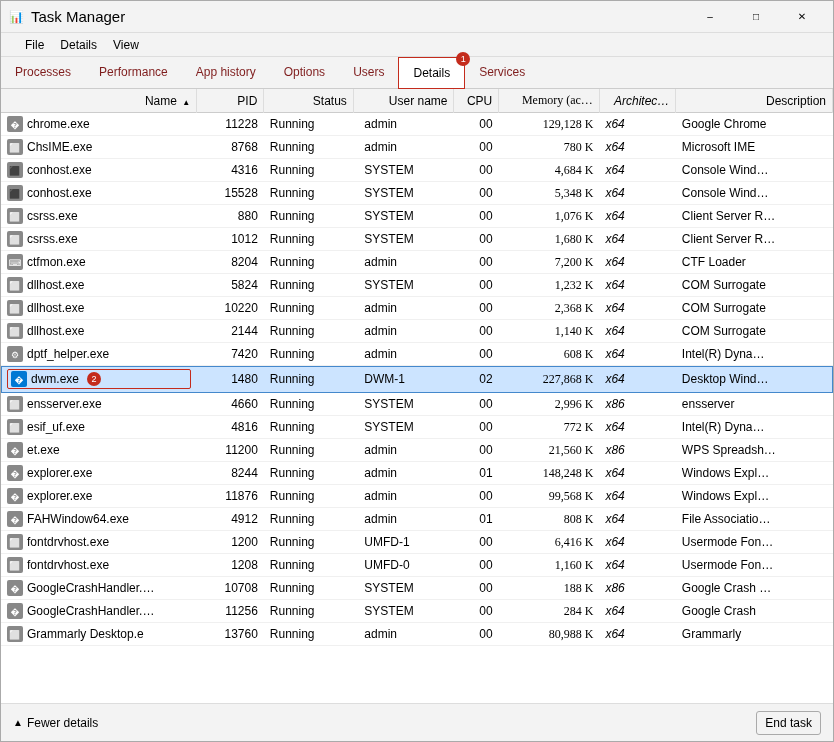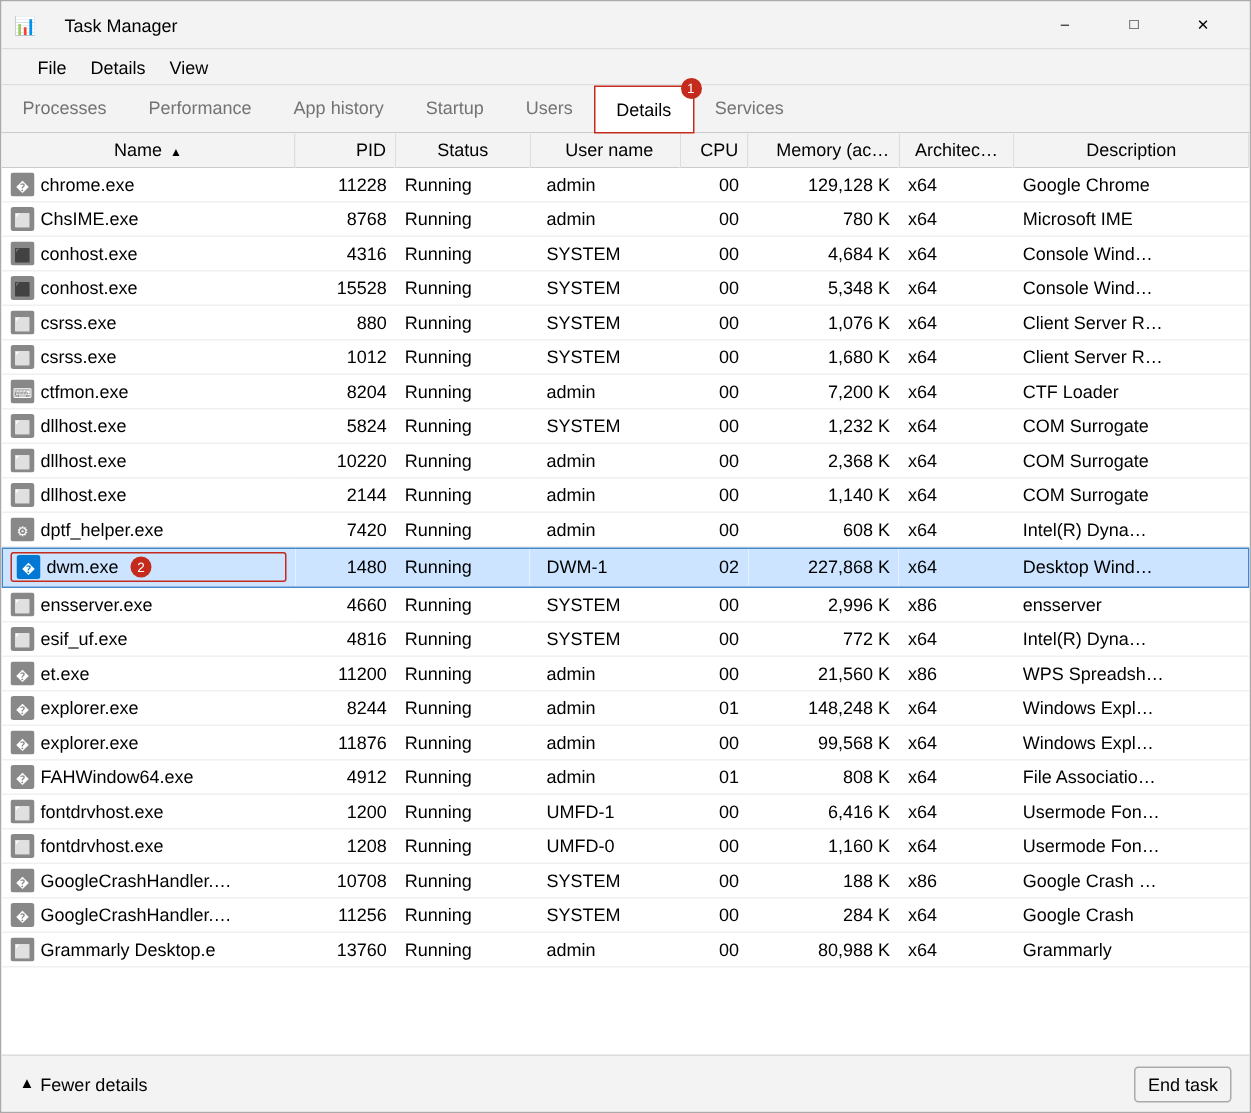--- a/index.html
+++ b/index.html
@@ -30,23 +30,22 @@
     }
     .title-bar-icon {
       width: 16px;
       height: 16px;
       margin-right: 6px;
       display: flex;
       align-items: center;
       justify-content: center;
     }
     .title-text {
-      font-size: 12px;
+      font-size: 15px;
       flex: 1;
-      margin-left: 12px;
     }
     .title-controls {
       display: flex;
       gap: 0;
     }
     .title-btn {
       width: 46px;
       height: 32px;
       display: flex;
       align-items: center;
@@ -74,21 +73,21 @@
       height: 32px;
       display: flex;
       align-items: center;
       padding: 0 0;
       border-bottom: 1px solid #ccc;
     }
     .tab {
       padding: 6px 14px;
       cursor: pointer;
       font-size: 12px;
-      color: #737373;
+      color: #7f1d1d;
       border-bottom: 2px solid transparent;
       height: 32px;
       display: flex;
       align-items: center;
     }
     .tab.active {
       border: 1.5px solid #c42b1c;
       color: #000;
       background: #fff;
       border-bottom: 1.5px solid #c42b1c;
@@ -122,21 +121,21 @@
     }
     thead tr {
       background: #f3f3f3;
       border-bottom: 1px solid #ccc;
       position: sticky;
       top: 0;
       z-index: 10;
     }
     th {
       padding: 4px 6px;
-      text-align: center;
+      text-align: right;
       font-weight: 400;
       border-right: 1px solid #ddd;
       cursor: pointer;
       white-space: nowrap;
     }
     th .sort-arrow {
       font-size: 8px;
       margin-left: 2px;
     }
     td {
@@ -158,22 +157,22 @@
       display: flex;
       align-items: center;
       justify-content: center;
       font-size: 10px;
     }
     .col-name { width: 175px; }
     .col-pid { width: 60px; text-align: right; }
     .col-status { width: 80px; }
     .col-user { width: 90px; padding-left: 11px; }
     .col-cpu { width: 40px; text-align: right; }
-    .col-memory { width: 90px; text-align: right; }
-    .col-arch { width: 60px; }
+    .col-memory { width: 90px; text-align: right; font-family: Liberation Serif, serif; }
+    .col-arch { width: 60px; font-style: italic; }
     .col-desc { width: 140px; }
     .footer {
       height: 38px;
       background: #f3f3f3;
       border-top: 1px solid #ddd;
       display: flex;
       align-items: center;
       justify-content: space-between;
       padding: 0 12px;
     }
@@ -230,21 +229,21 @@
     <div class="tab">
       <span>Processes</span>
     </div>
     <div class="tab">
       <span>Performance</span>
     </div>
     <div class="tab">
       <span>App history</span>
     </div>
     <div class="tab">
-      <span>Startup</span>
+      <span>Options</span>
     </div>
     <div class="tab">
       <span>Users</span>
     </div>
     <div class="tab active" style="position:relative;">
       <span>Details</span>
       <span class="tab-badge">1</span>
     </div>
     <div class="tab">
       <span>Services</span>

